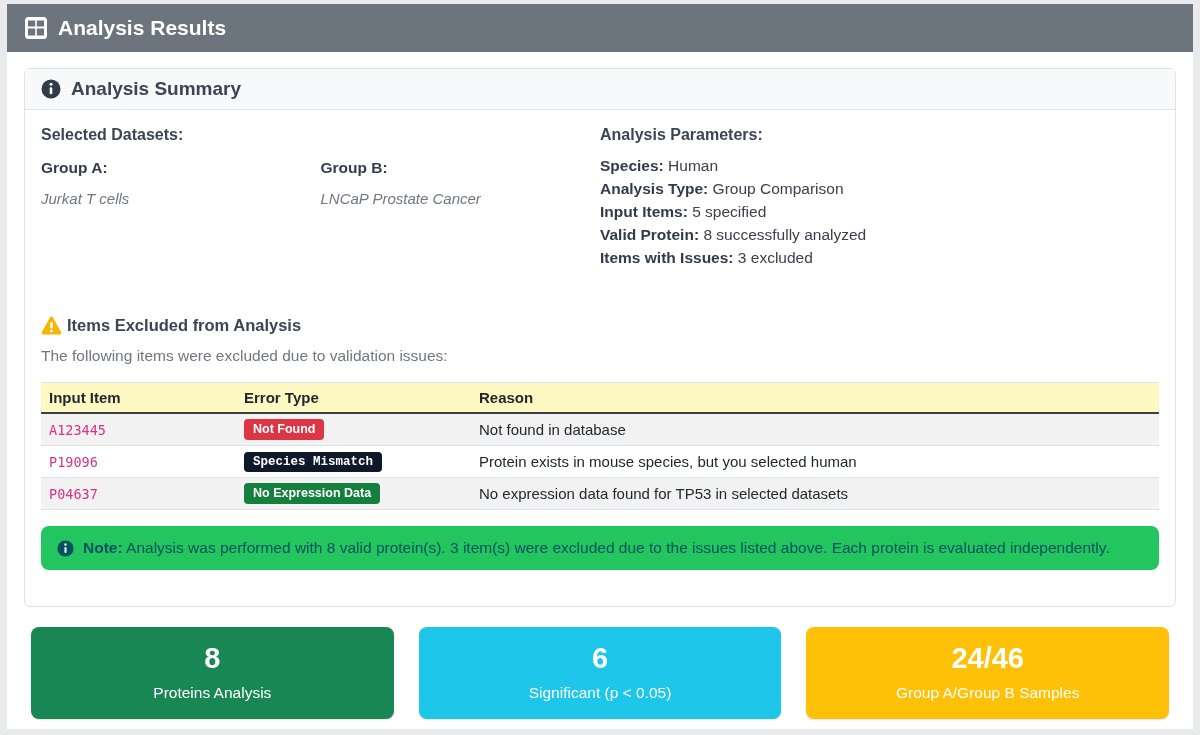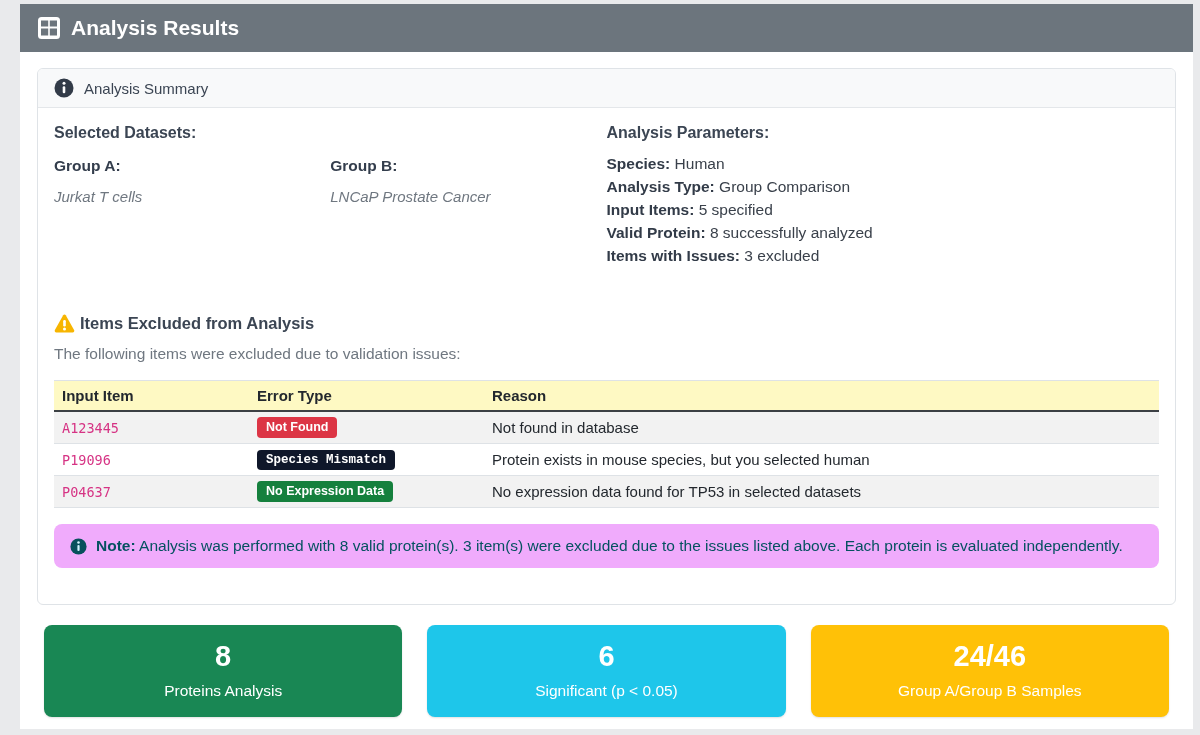--- a/index.html
+++ b/index.html
@@ -4,21 +4,21 @@
 <style>
   * { margin: 0; padding: 0; box-sizing: border-box; }
   html, body { width: 1200px; height: 735px; }
   body {
     background: #e9eaec;
     font-family: "Liberation Sans", "DejaVu Sans", sans-serif;
     color: #212529;
     overflow: hidden;
   }
   .page {
-    margin: 4px 7px 0 20px;
+    margin: 4px 7px 0 7px;
     background: #ffffff;
     min-height: 725px;
   }
   
   .topbar {
     background: #6c757d;
     height: 48px;
     display: flex;
     align-items: center;
     padding: 0 18px;
@@ -40,22 +40,22 @@
   }
   .card-header {
     background: #f8f9fa;
     border-bottom: 1px solid #e4e7ea;
     padding: 9px 16px;
     display: flex;
     align-items: center;
     gap: 10px;
   }
   .card-header h2 {
-    font-size: 15px;
-    font-weight: 400;
+    font-size: 19px;
+    font-weight: 700;
     color: #3b4553;
   }
   .card-body { padding: 16px; }
   .summary-grid { display: flex; }
   .summary-col { flex: 1 1 50%; }
   .section-heading {
     font-size: 16px;
     font-weight: 600;
     color: #3b4553;
     margin-bottom: 15px;
@@ -123,21 +123,21 @@
     font-size: 12.5px;
     font-weight: 700;
     padding: 4px 9px;
     border-radius: 4px;
     line-height: 1;
   }
   
   .note {
     margin-top: 16px;
     margin-bottom: 20px;
-    background: #f0abfc;
+    background: #22c55e;
     border-radius: 8px;
     padding: 13px 16px;
     display: flex;
     align-items: center;
     gap: 9px;
     color: #055160;
     font-size: 15.5px;
   }
   .note b { font-weight: 700; }
   

